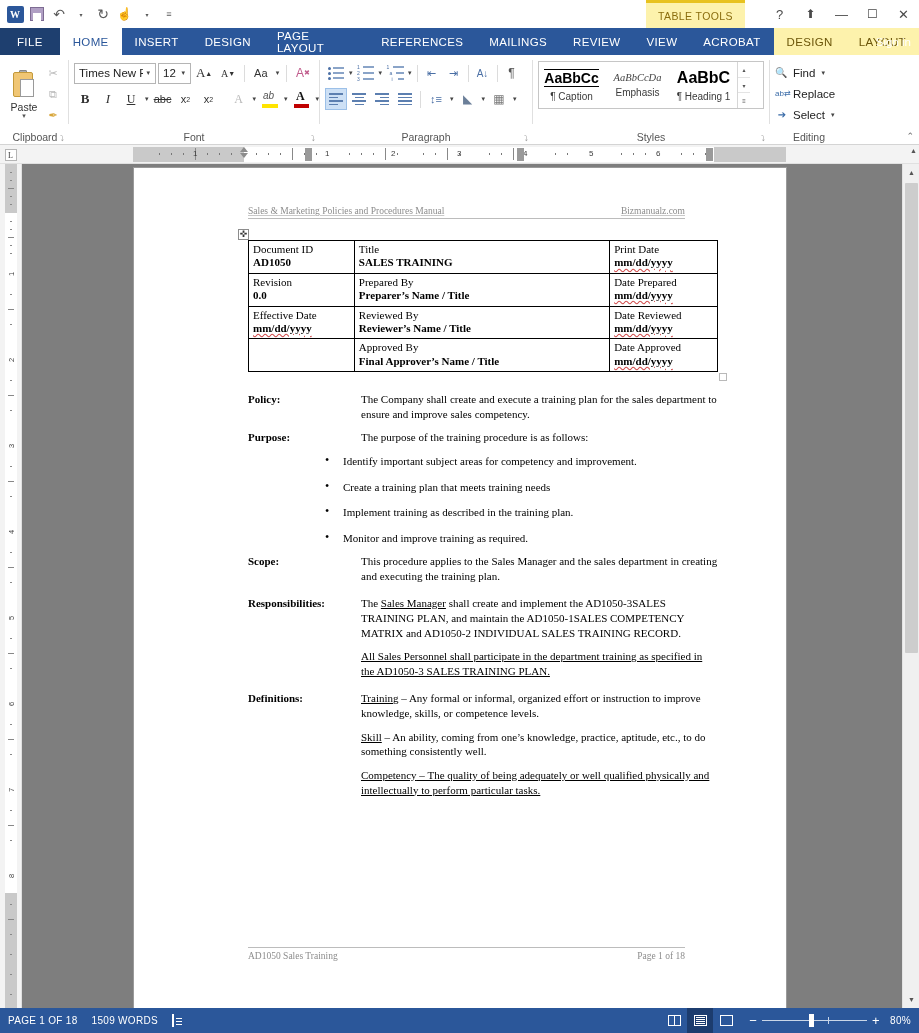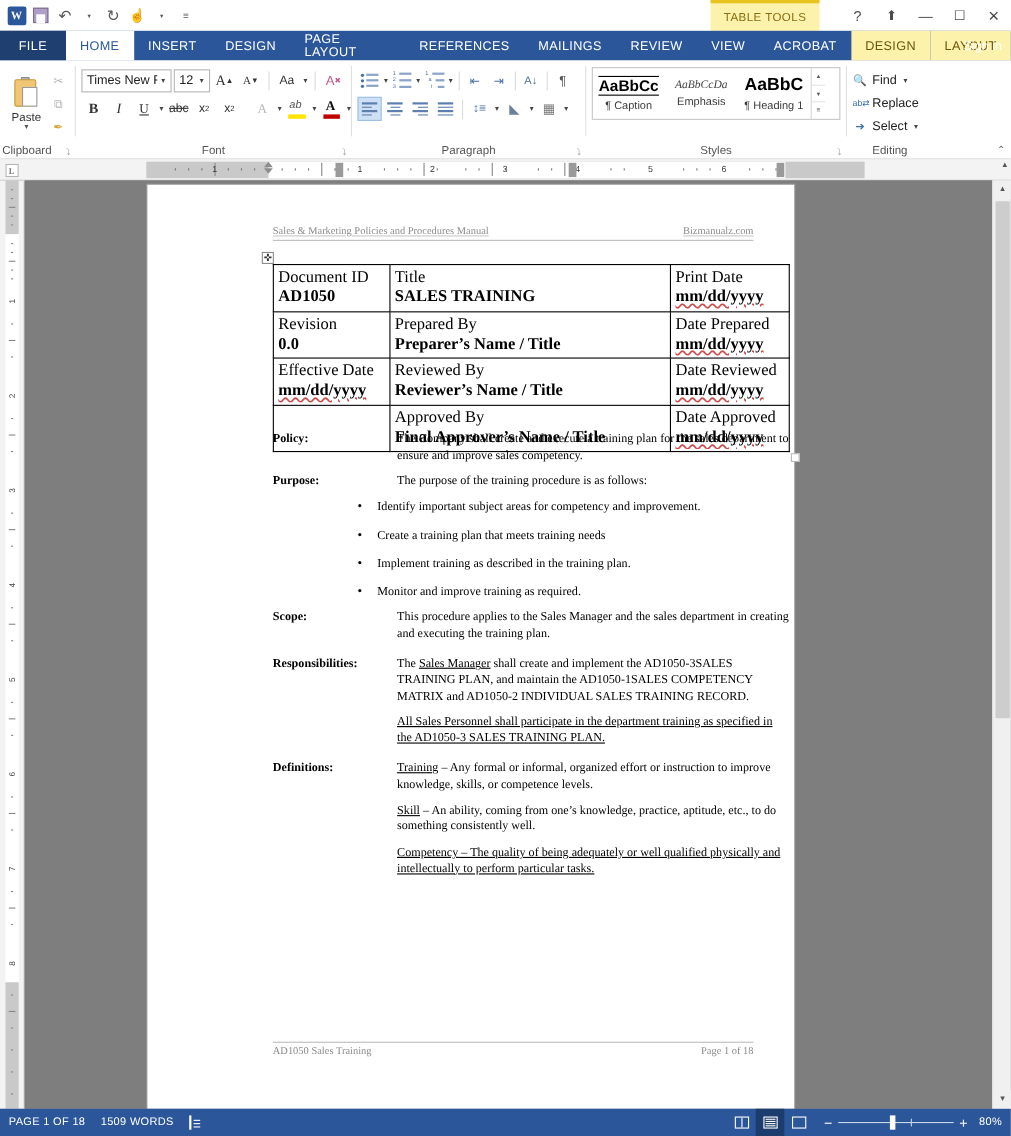--- a/index.html
+++ b/index.html
@@ -236,21 +236,21 @@
   .vr-num { position: absolute; left: 2px; font-size: 7.5px; color: #444;
             transform: rotate(-90deg); transform-origin: left top; }
   .vr-dot { position: absolute; left: 5px; width: 2px; height: 1px; background: #888; }
   .vr-mark { position: absolute; left: 3px; width: 6px; height: 1px; background: #888; }
 
   .doc-area {
     position: absolute; left: 23px; top: 0; right: 17px; bottom: 0;
     background: #7e7e7e; overflow: hidden;
   }
   .page {
-    position: absolute; left: 111px; top: 4px; width: 588px; height: 841px;
+    position: absolute; left: 111px; top: 4px; width: 652px; height: 841px;
     background: #fff; box-shadow: 0 0 0 1px #9a9a9a;
   }
 
   
   .vscroll {
     position: absolute; right: 0; top: 0; width: 17px; bottom: 0;
     background: #f0f0f0; border-left: 1px solid #e3e3e3;
   }
   .sb-arrow {
     position: absolute; left: 0; width: 17px; height: 17px;
@@ -279,21 +279,21 @@
     border: 1px solid #8c8c8c; background: #fff; color: #333;
     font-size: 9px; display: flex; align-items: center; justify-content: center;
     line-height: 9px;
   }
   .tresize {
     position: absolute; right: -9px; bottom: -9px; width: 8px; height: 8px;
     border: 1px solid #b9b9b9; background: #fff;
   }
   .dtable {
     position: absolute; left: 114px; top: 72px; width: 470px;
-    border-collapse: collapse; font-size: 15px;
+    border-collapse: collapse; font-size: 11px;
   }
   .dtable td {
     border: 1px solid #000; padding: 2px 4px 3px 4px; vertical-align: top;
     line-height: 1.22;
   }
   .dtable .lbl { display: block; font-weight: normal; }
   .dtable .val { display: block; font-weight: bold; }
   .c1 { width: 106px; } .c2 { width: 256px; } .c3 { width: 108px; }
   .sq { text-decoration: underline; text-decoration-style: wavy;
         text-decoration-color: #d04a4a; }
@@ -411,21 +411,21 @@
           </div>
           <div class="paste-lbl">Paste</div>
           <div class="paste-caret">▾</div>
         </div>
         <div class="clip-small">
           <div class="cs-btn">✂</div>
           <div class="cs-btn">⧉</div>
           <div class="cs-btn" style="color:#d8a63a;">✒</div>
         </div>
       </div>
-      <div class="grp-label" style="text-align:left;padding-left:2px;margin-top:23px;">Clipboard</div>
+      <div class="grp-label" style="text-align:center;padding-left:2px;margin-top:23px;">Clipboard</div>
       <div class="grp-launch">⤵</div>
     </div>
     <div class="grp-sep"></div>
 
     <div class="grp fontgrp">
       <div class="row" style="gap:2px;padding-top:3px;">
         <div class="combo fname">
           <span class="cv">Times New Ro</span>
           <span class="arw">▾</span>
         </div>

